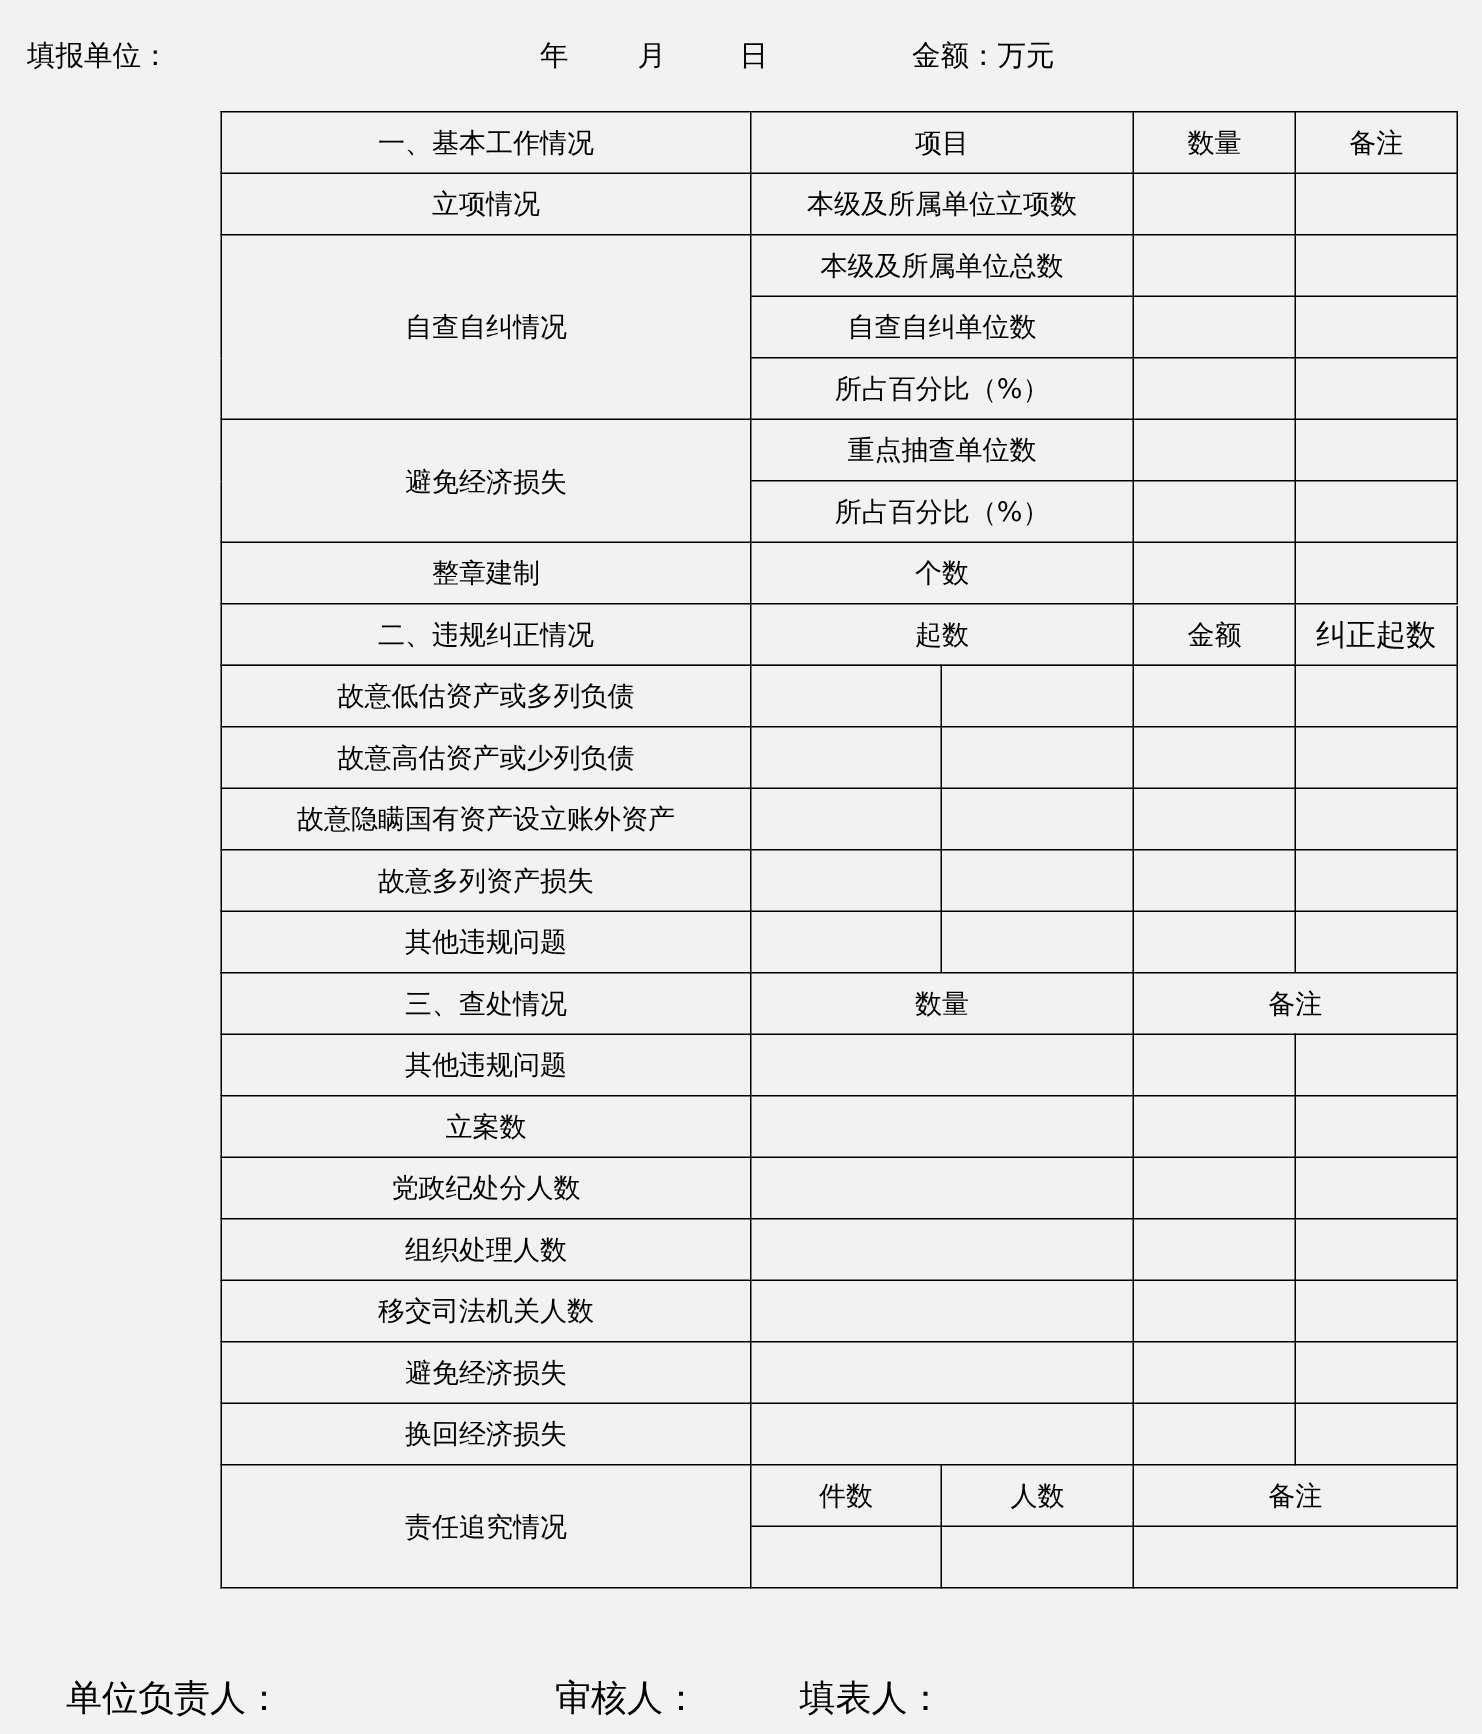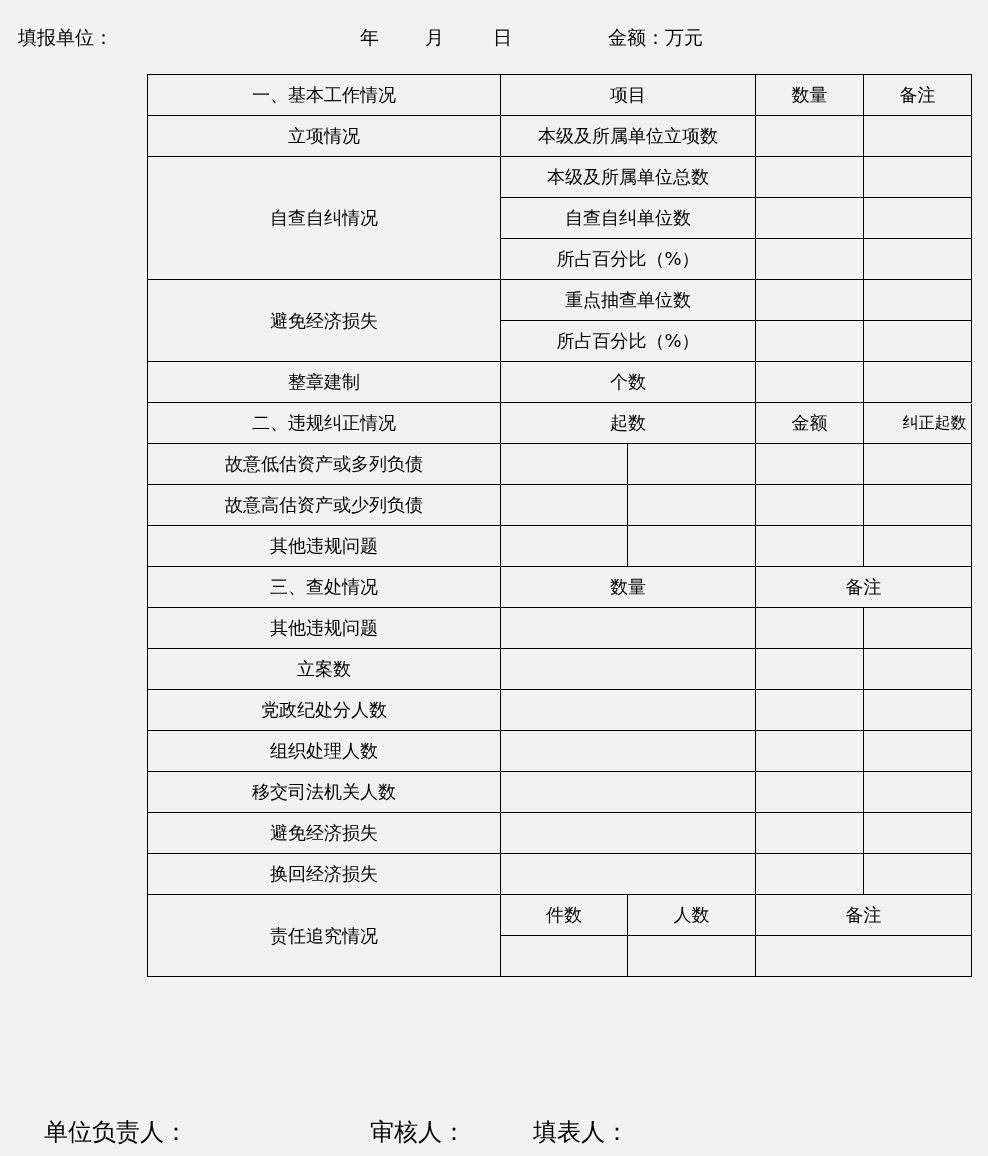--- a/index.html
+++ b/index.html
@@ -170,21 +170,21 @@
         </tr>
 
         <tr>
           <td class="left">二、违规纠正情况</td>
           <td>起数</td>
           <td>金额</td>
           <td style="padding:0; border:none;">
             <table style="border-collapse:collapse;width:100%;table-layout:fixed;">
               <tbody>
                   <tr>
-                <td style="border:none;border-right:1px solid #000;border-bottom:none;width:107px;height:39px;font-size:16px;text-align:right;">纠正起数</td>
+                <td style="border:none;border-right:1px solid #000;border-bottom:none;width:107px;height:39px;font-size:20px;text-align:center;">纠正起数</td>
                 <td style="border:none;width:107px;height:39px;font-size:18px;text-align:center;">纠正金额</td>
               </tr>
             </tbody>
               </table>
           </td>
         </tr>
       </tbody>
     </table>
 
     <table class="form" style="margin-top:-1px;">
@@ -204,20 +204,34 @@
           <td class="empty"></td>
         </tr>
         <tr>
           <td>故意高估资产或少列负债</td>
           <td class="empty"></td>
           <td class="empty"></td>
           <td class="empty"></td>
           <td class="empty"></td>
         </tr>
         <tr>
+          <td>故意隐瞒国有资产设立账外资产</td>
+          <td class="empty"></td>
+          <td class="empty"></td>
+          <td class="empty"></td>
+          <td class="empty"></td>
+        </tr>
+        <tr>
+          <td>故意多列资产损失</td>
+          <td class="empty"></td>
+          <td class="empty"></td>
+          <td class="empty"></td>
+          <td class="empty"></td>
+        </tr>
+        <tr>
           <td>其他违规问题</td>
           <td class="empty"></td>
           <td class="empty"></td>
           <td class="empty"></td>
           <td class="empty"></td>
         </tr>
       </tbody>
     </table>
 
     <table class="form" style="margin-top:-1px;">

